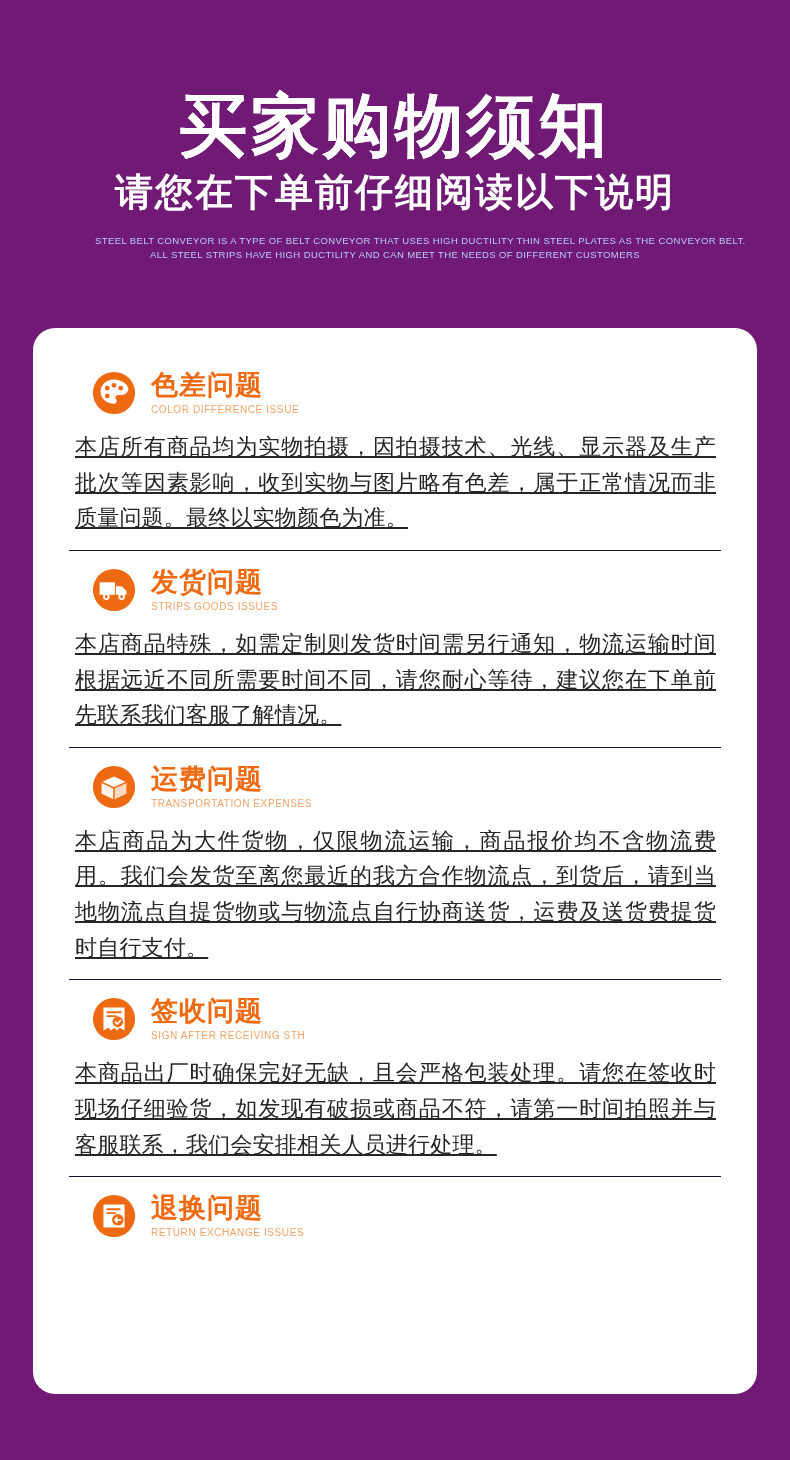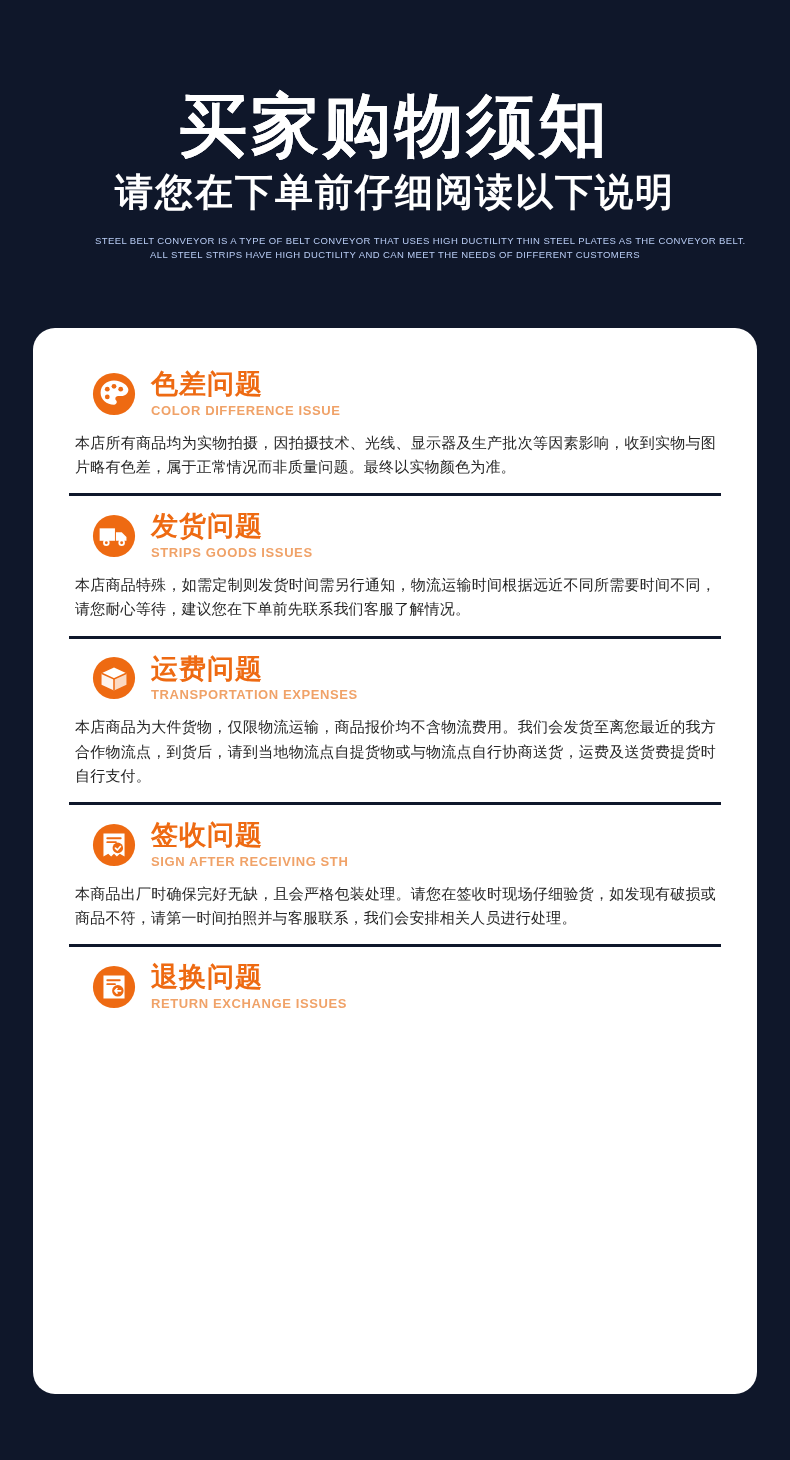--- a/index.html
+++ b/index.html
@@ -10,21 +10,21 @@
     width: 790px;
     height: 1460px;
     background: #1554d8;
     font-family: "Liberation Sans", sans-serif;
     overflow: hidden;
   }
   .page {
     width: 790px;
     height: 1460px;
     position: relative;
-    background: #0f172a;
+    background: #701a75;
     box-sizing: border-box;
   }
 
   
   .header {
     padding-top: 86px;
     text-align: center;
   }
   .header h1 {
     margin: 0;
@@ -66,21 +66,21 @@
     width: 724px;
     height: 1066px;
     background: #ffffff;
     border-radius: 22px;
     box-sizing: border-box;
     padding: 26px 36px 10px 36px;
   }
 
   .section {
     padding: 16px 0 14px 0;
-    border-bottom: 3px solid #0f172a;
+    border-bottom: 1px solid #0f172a;
   }
   .section:last-child {
     border-bottom: none;
   }
 
   .sec-head {
     display: flex;
     align-items: center;
     gap: 14px;
     padding-left: 22px;
@@ -98,33 +98,34 @@
   }
   .cn-title {
     color: #ee6a12;
     font-size: 27px;
     font-weight: bold;
     letter-spacing: 1px;
     line-height: 1.1;
   }
   .en-title {
     color: #f0a268;
-    font-size: 13px;
-    font-weight: bold;
+    font-size: 10px;
+    font-weight: normal;
     letter-spacing: 0.6px;
     margin-top: 3px;
   }
   .body-text {
     margin: 13px 1px 0 0;
     padding: 0 4px 0 6px;
     color: #262626;
-    font-size: 15px;
+    font-size: 22px;
     line-height: 1.62;
     letter-spacing: 0.2px;
     text-align: justify;
+    text-decoration: underline;
   }
 </style>
 </head>
 <body>
 
 <div class="page">
 
   <div class="header">
     <h1>买家购物须知</h1>
     <h2>请您在下单前仔细阅读以下说明</h2>

